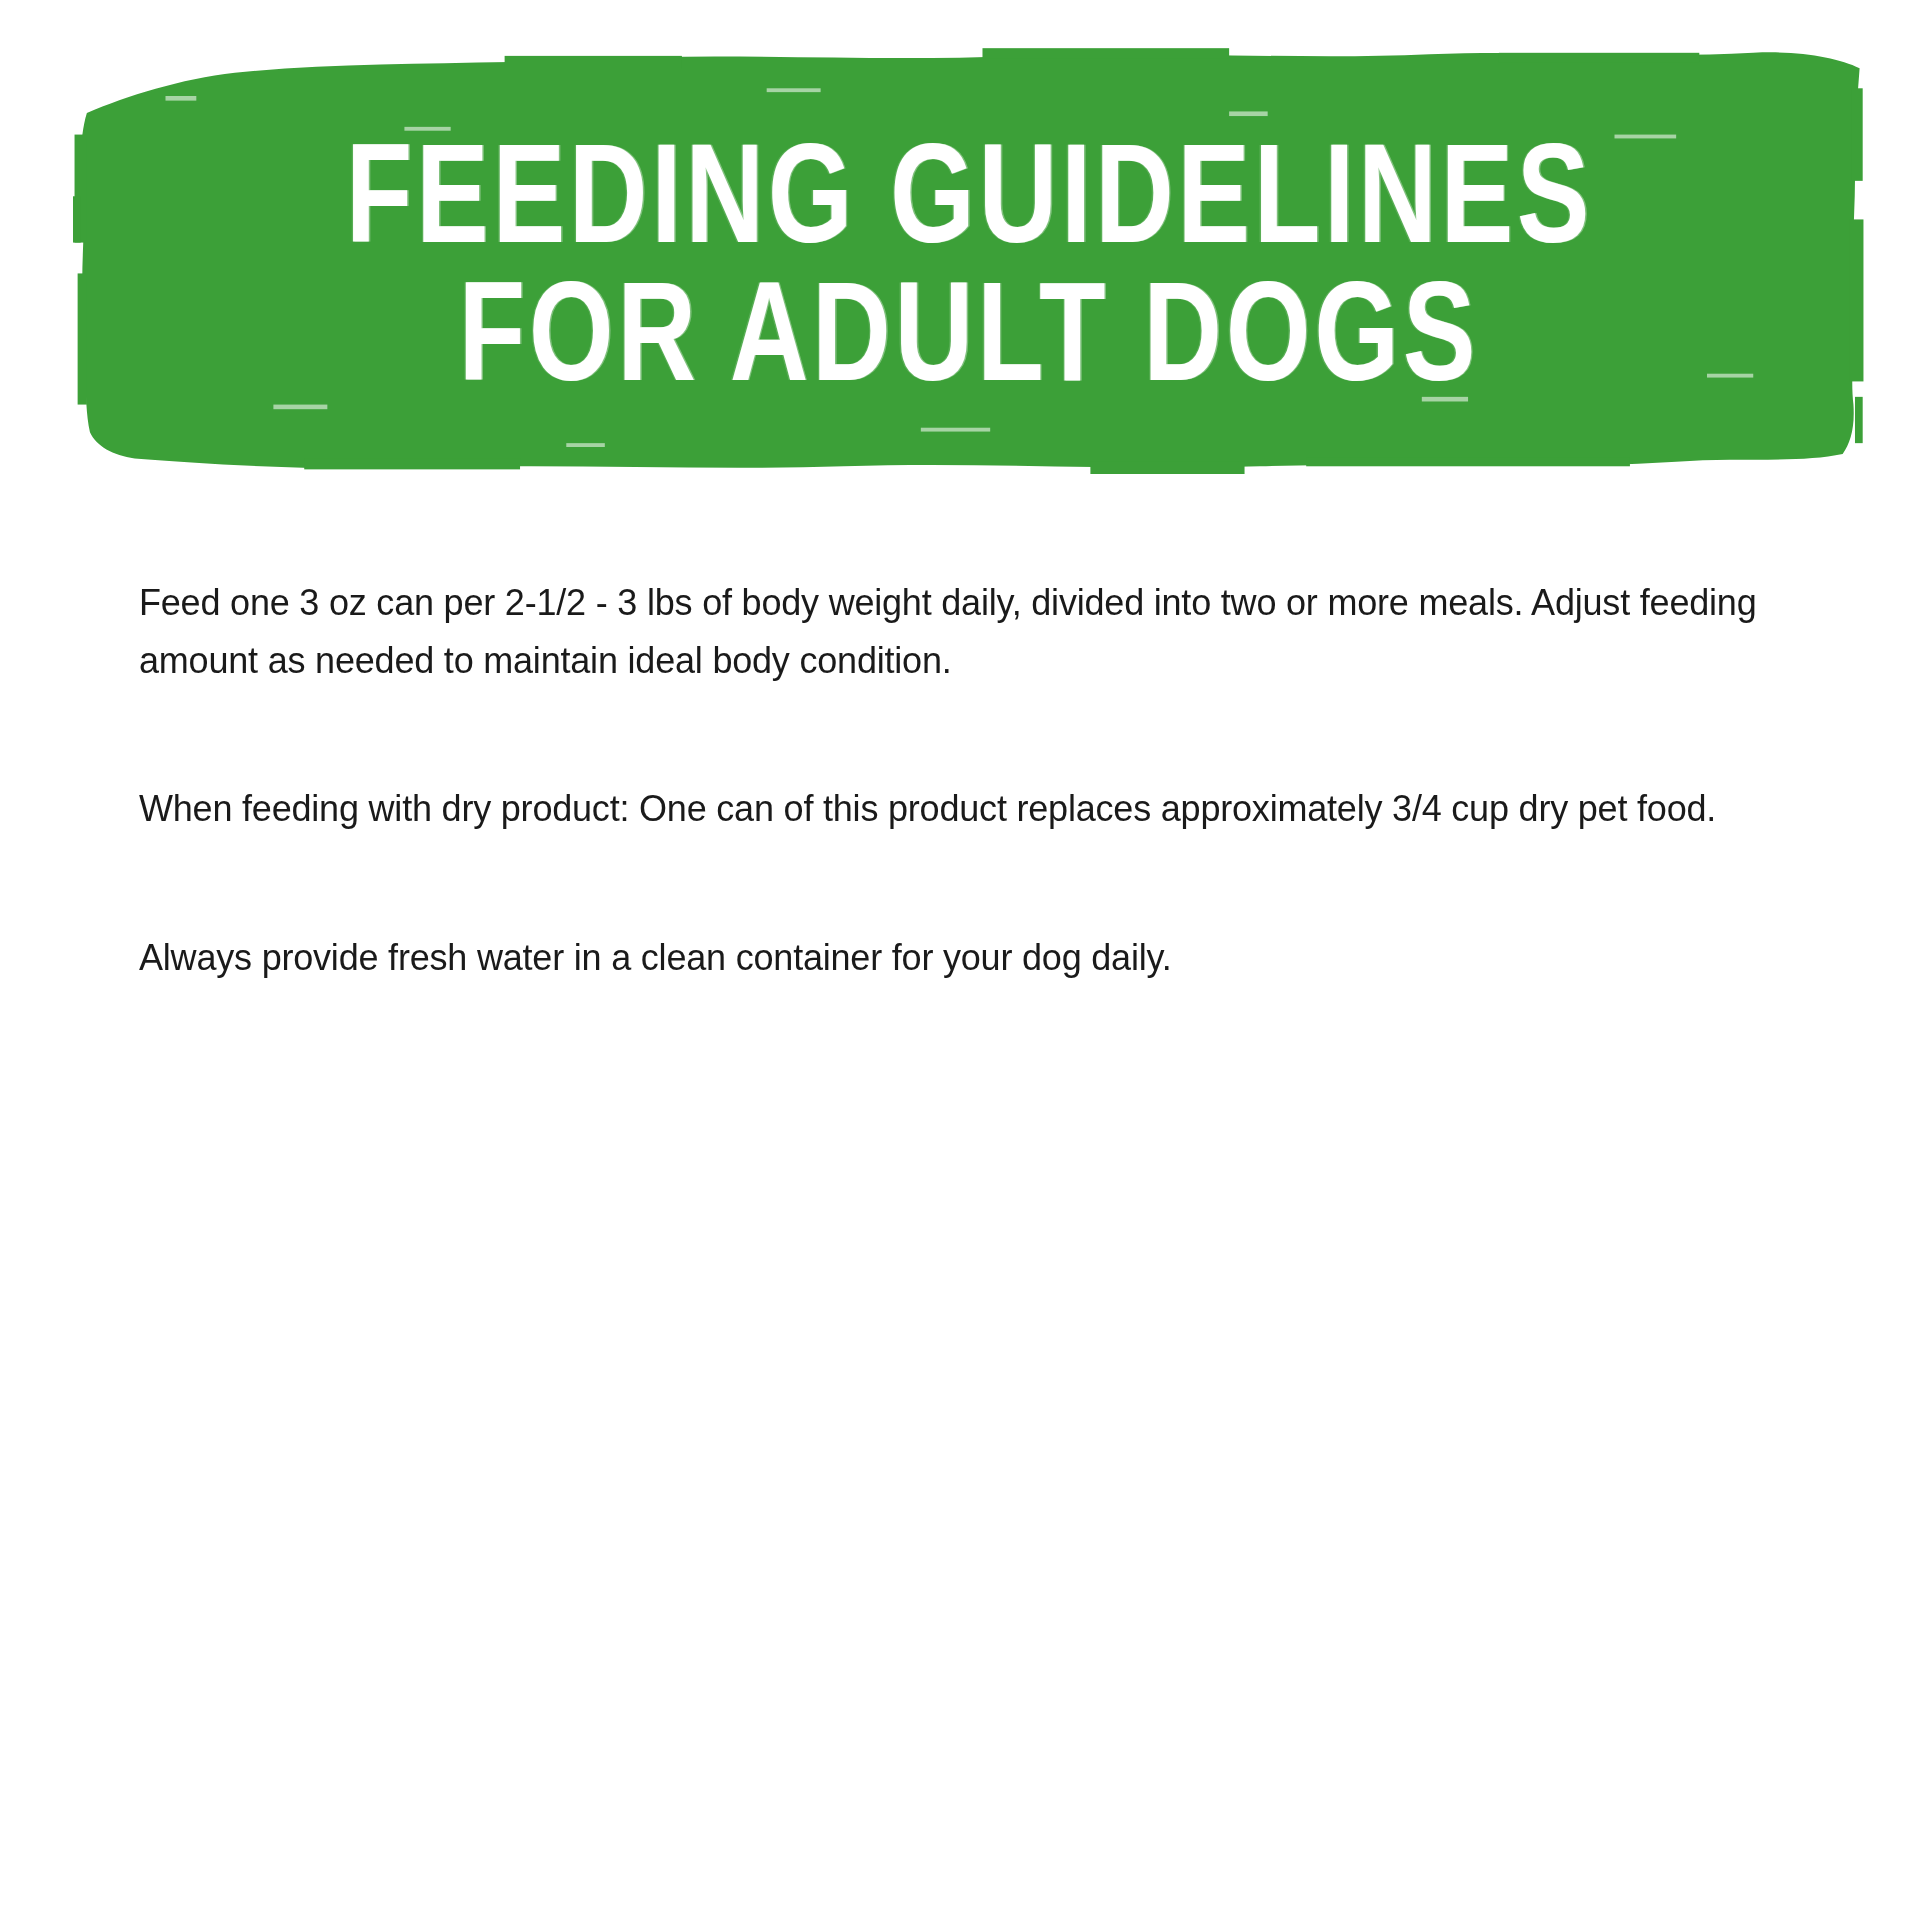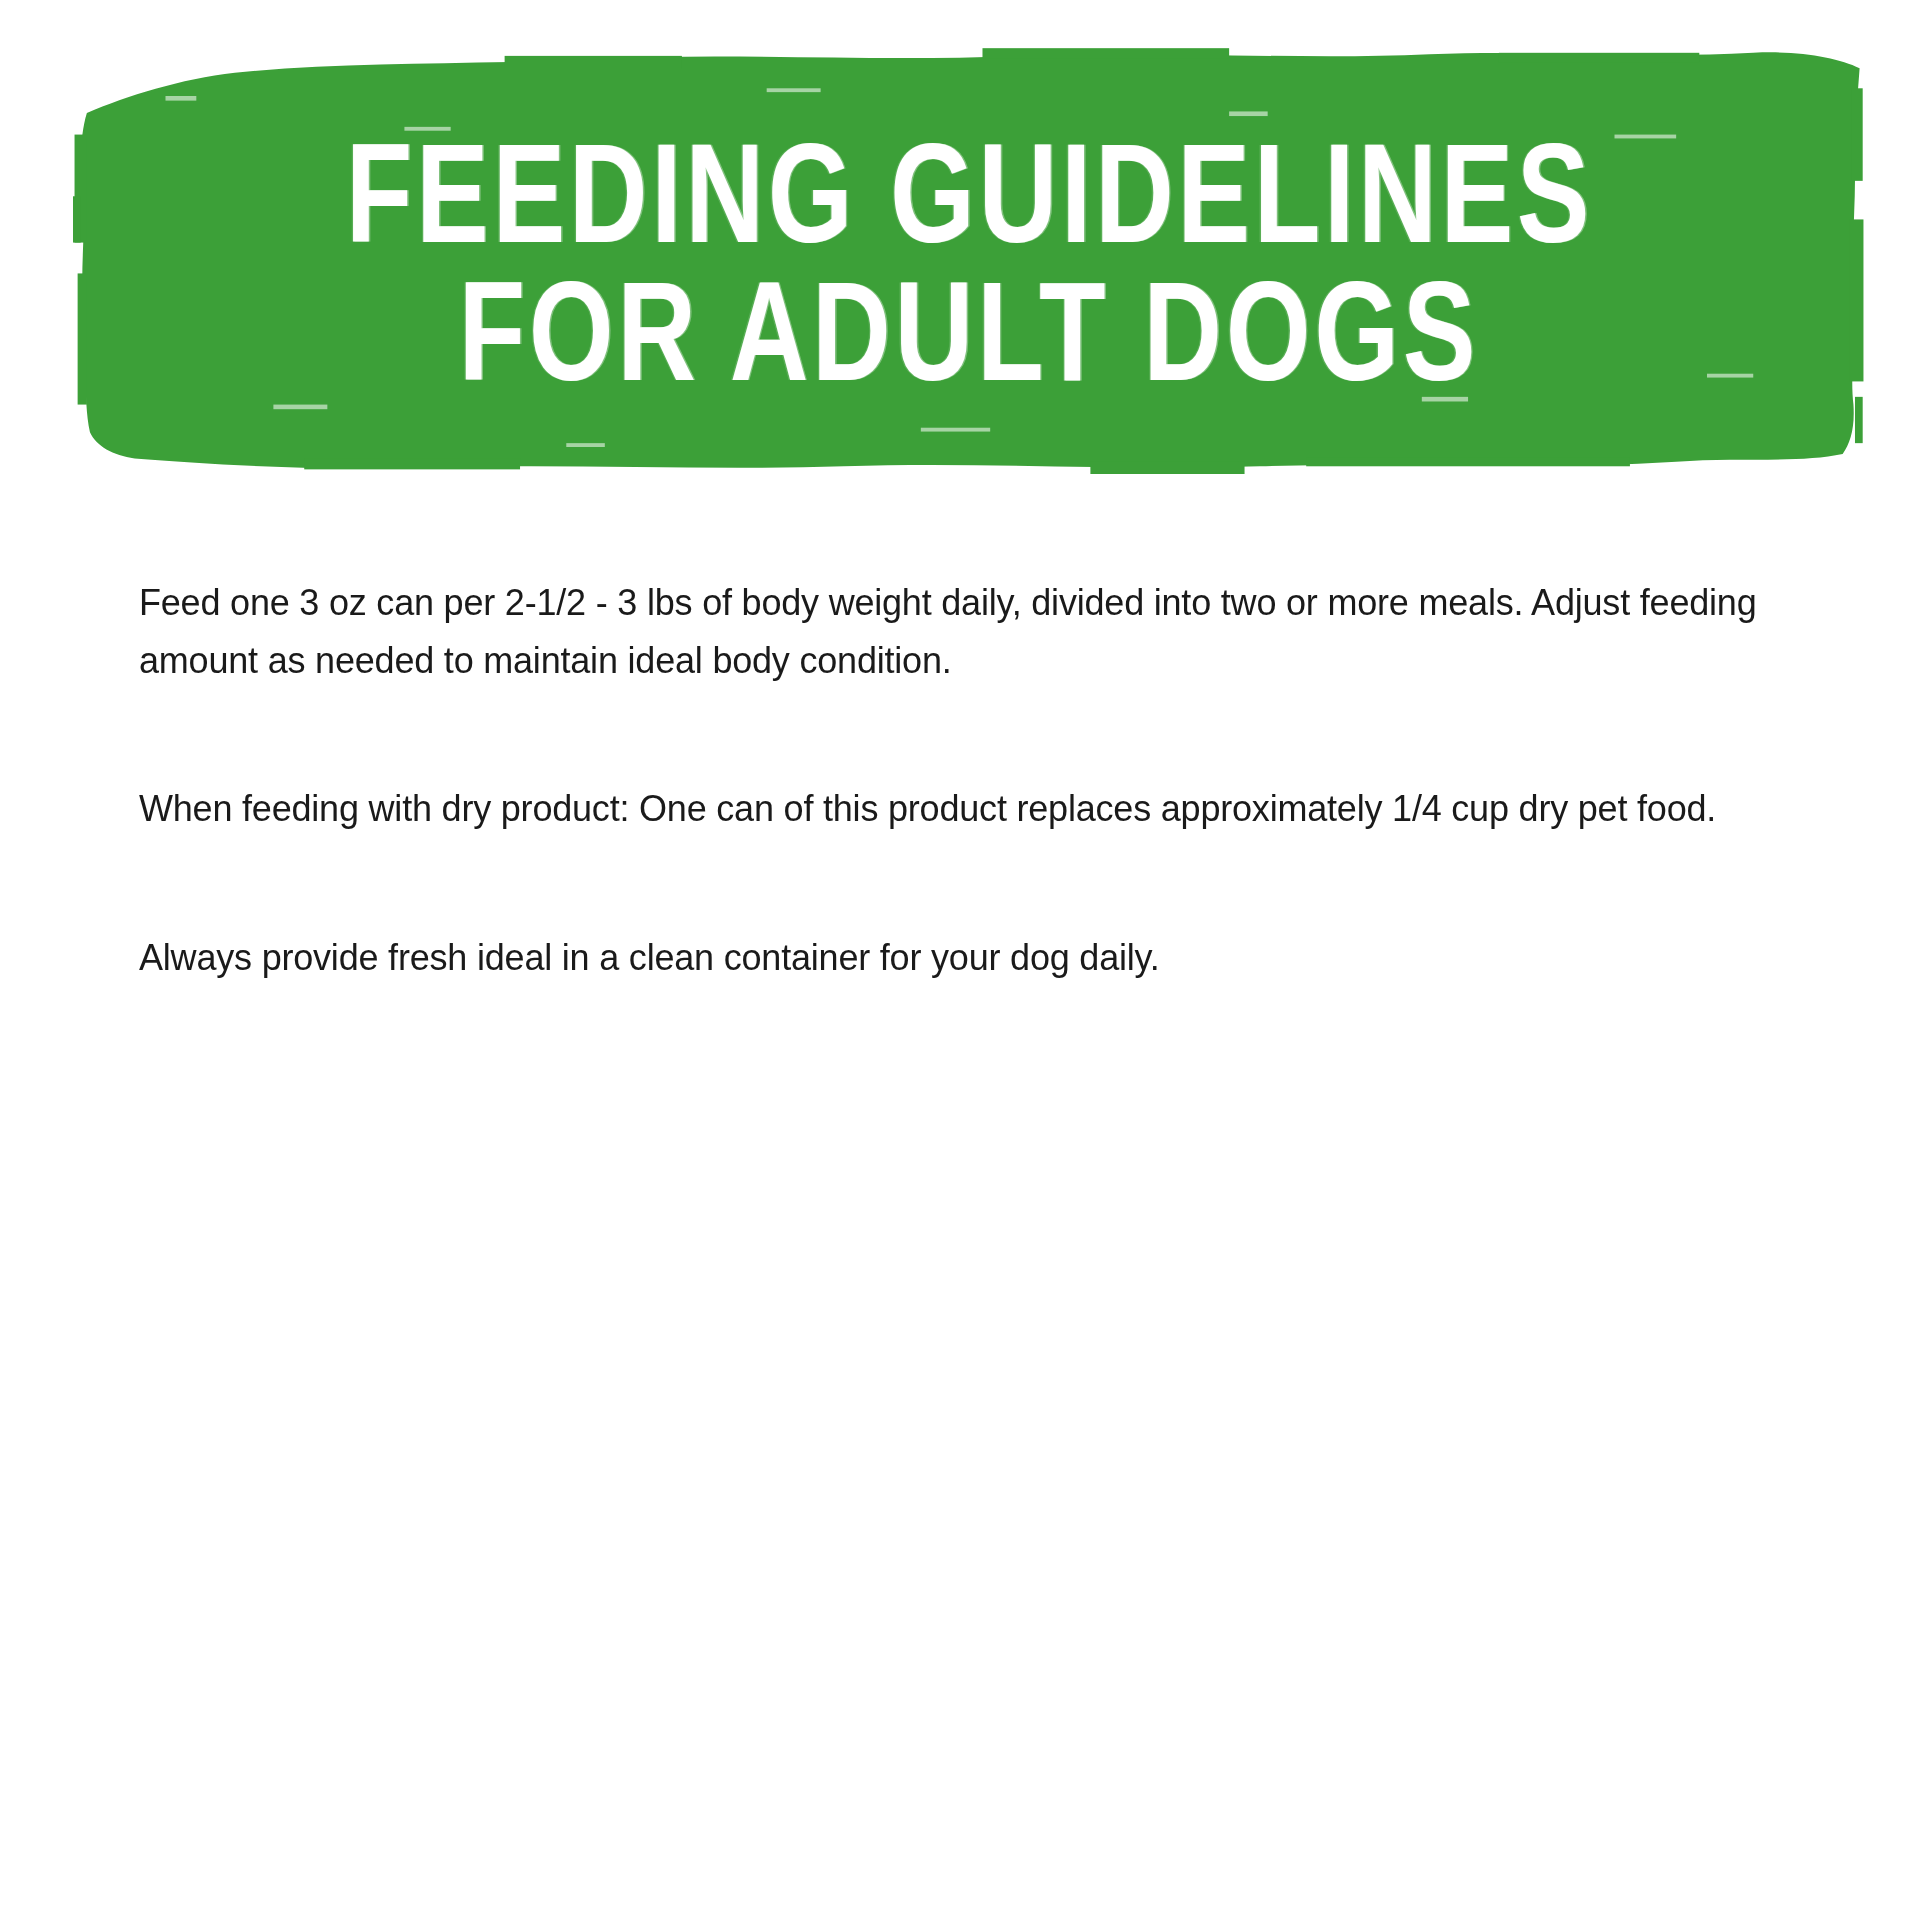--- a/index.html
+++ b/index.html
@@ -150,18 +150,18 @@
     </svg>
 
     <div class="banner-title">
       <div class="line one">FEEDING GUIDELINES</div>
       <div class="line two">FOR ADULT DOGS</div>
     </div>
   </div>
 
   <div class="body-copy">
     <p class="para">Feed one 3 oz can per 2-1/2 - 3 lbs of body weight daily, divided into two or more meals. Adjust feeding amount as needed to maintain ideal body condition.</p>
-    <p class="para">When feeding with dry product: One can of this product replaces approximately 1/4 cup dry pet food.</p>
-    <p class="para">Always provide fresh ideal in a clean container for your dog daily.</p>
+    <p class="para">When feeding with dry product: One can of this product replaces approximately 3/4 cup dry pet food.</p>
+    <p class="para">Always provide fresh water in a clean container for your dog daily.</p>
   </div>
 
 </div>
 
 
 </body></html>

